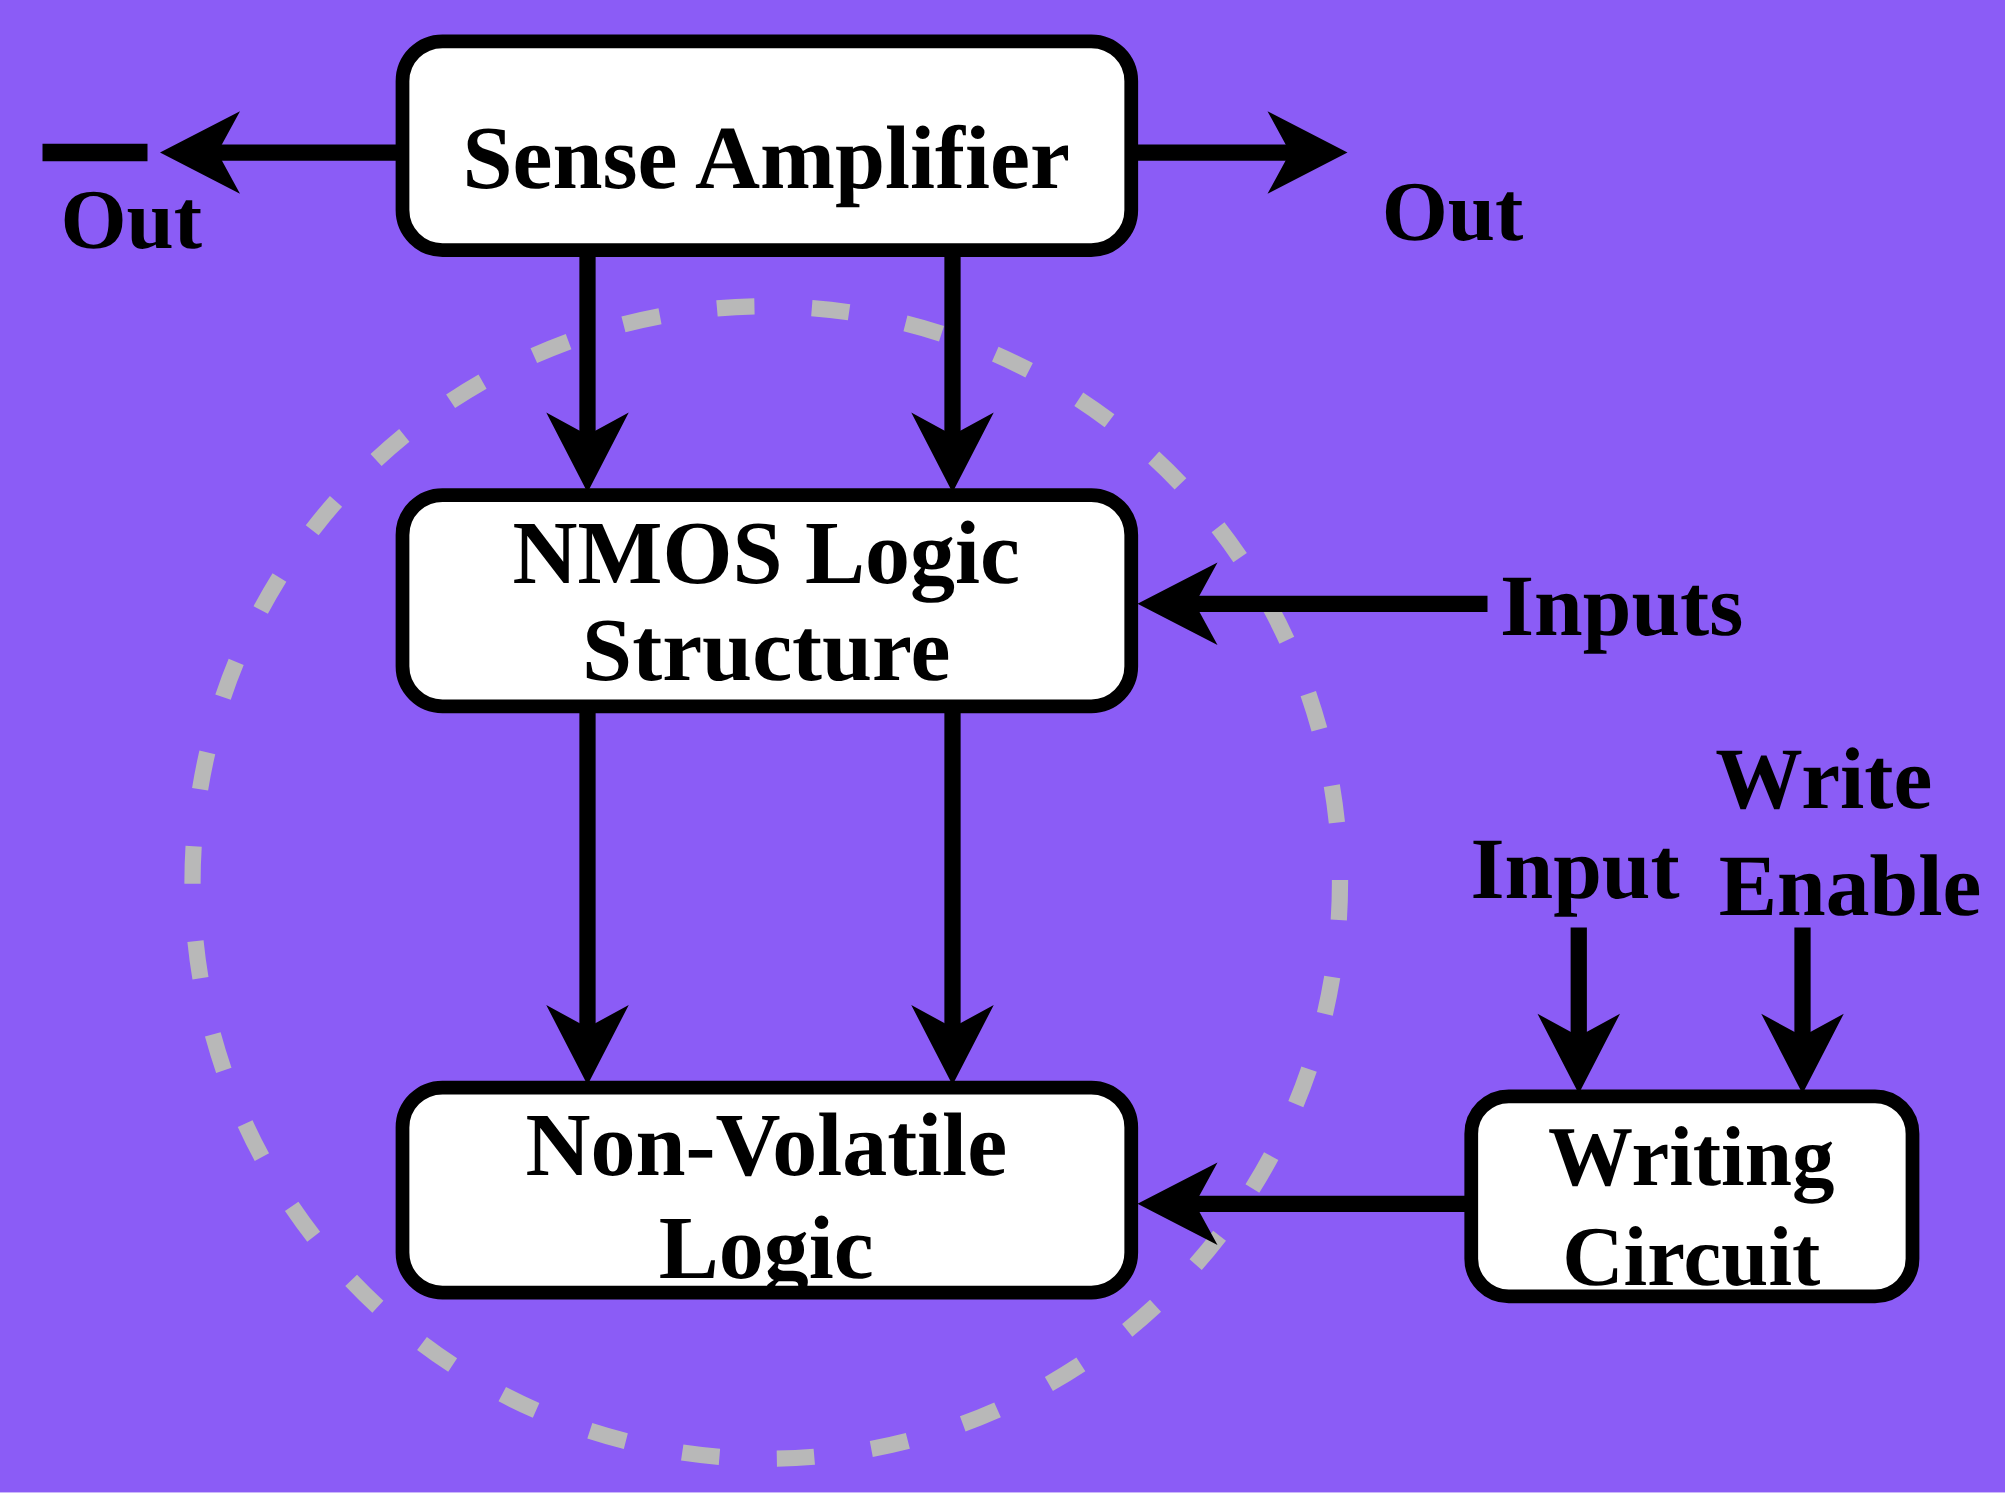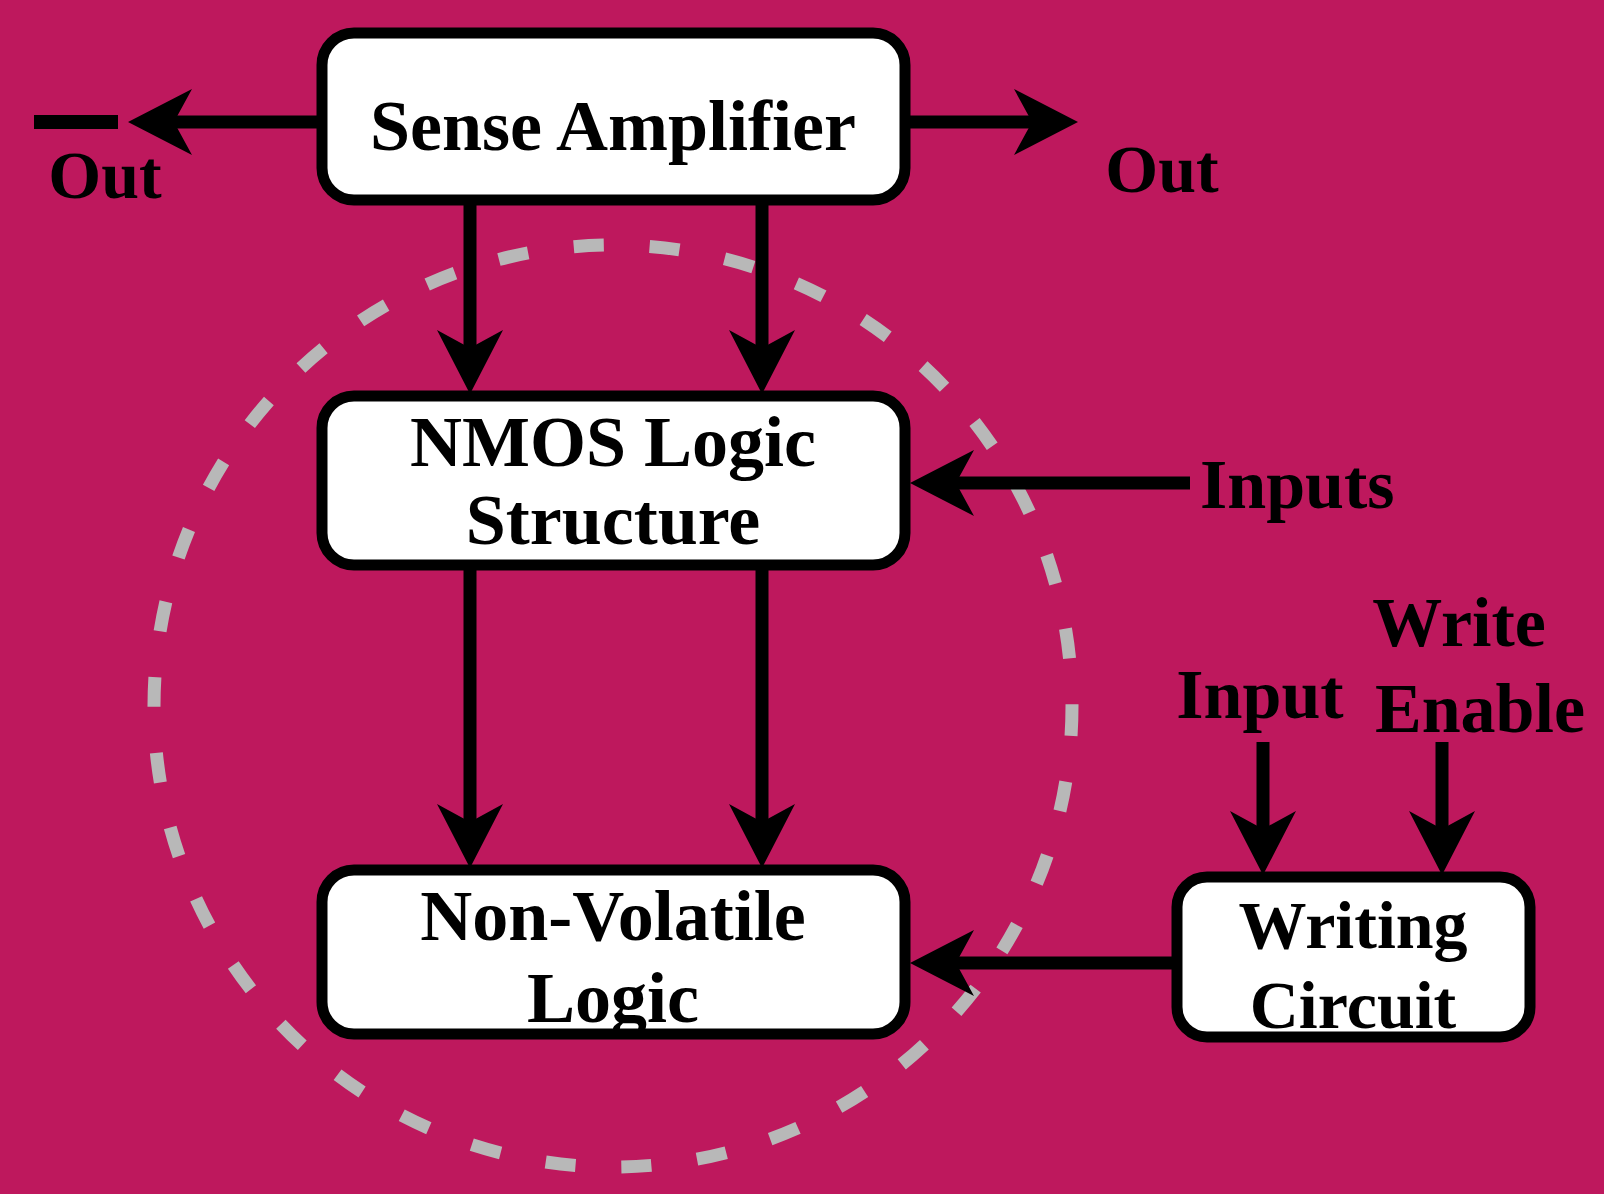--- a/index.html
+++ b/index.html
@@ -4,21 +4,21 @@
 <style>
   html, body {
     margin: 0;
     padding: 0;
     background: #ffffff;
   }
   .canvas {
     position: relative;
     width: 1604px;
     height: 1194px;
-    background: #be185d;
+    background: #8b5cf6;
     overflow: hidden;
     font-family: "Liberation Serif", serif;
   }
   svg { display: block; }
   .box {
     fill: #ffffff;
     stroke: #000000;
     stroke-width: 11;
   }
   .shaft {

